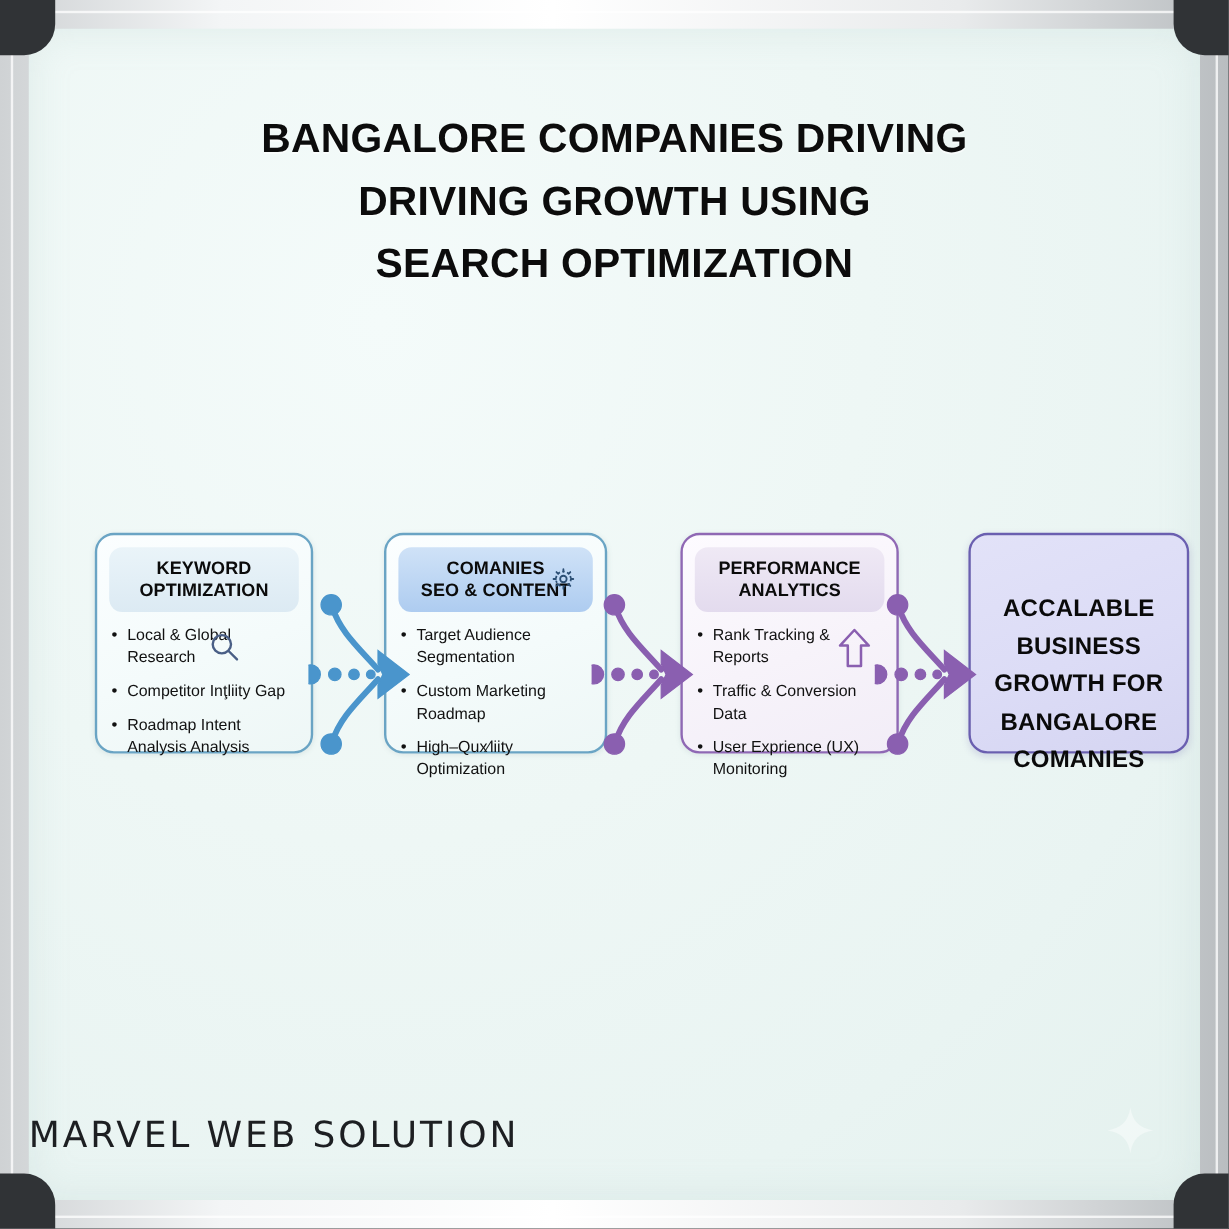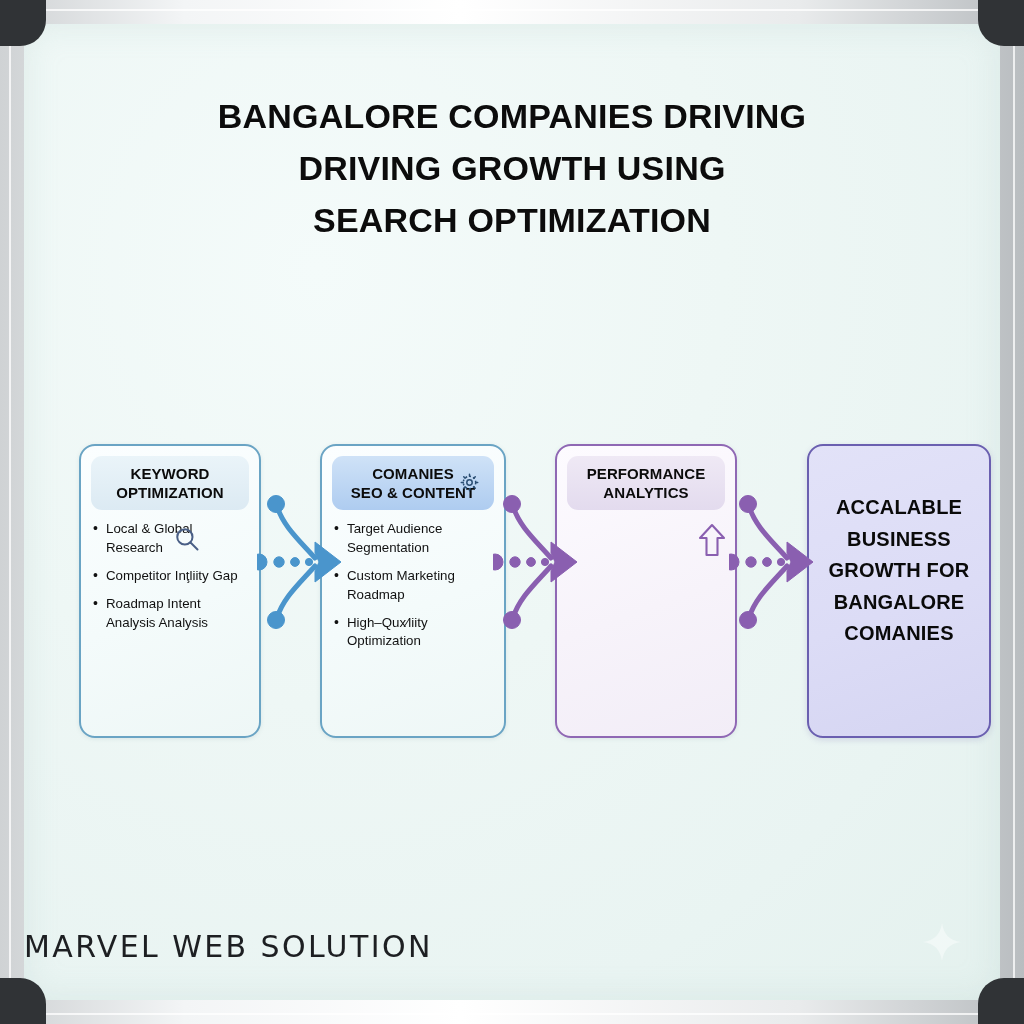--- a/index.html
+++ b/index.html
@@ -45,28 +45,28 @@
     letter-spacing:.2px;
     text-shadow:0 1px 0 rgba(255,255,255,.6);
   }
   #title .tl{display:block;}
 
   
   #flow{
     position:absolute;left:55px;top:420px;width:912px;height:240px;
   }
   .card{
-    position:absolute;top:0;height:294px;box-sizing:border-box;
+    position:absolute;top:0;height:184px;box-sizing:border-box;
     border-radius:16px;border:2px solid #6aa4c4;
     background:linear-gradient(160deg,#fbfeff 0%, #f4fbfb 55%, #eef7f6 100%);
     box-shadow:0 1px 4px rgba(90,120,130,.13);
   }
   .card.c1{left:0;width:182px;}
   .card.c2{left:241px;width:186px;}
-  .card.c3{left:476px;width:182px;border-color:#8f68b4;
+  .card.c3{left:488px;width:182px;border-color:#8f68b4;
            background:linear-gradient(160deg,#fdfbff 0%, #f7f3fa 55%, #f2edf7 100%);text-decoration:underline;}
   .card.c4{left:728px;width:184px;border-color:#6a5fb0;
            background:linear-gradient(160deg,#e2e2f8 0%, #dcdcf6 55%, #d5d5f2 100%);
            box-shadow:0 2px 6px rgba(90,85,160,.18);}
 
   .badge{
     position:absolute;left:10px;right:10px;top:10px;height:54px;
     border-radius:11px;display:flex;align-items:center;justify-content:center;
     text-align:center;font-weight:700;font-size:15px;line-height:1.28;
     color:#0b0b0b;letter-spacing:.1px;
@@ -179,20 +179,27 @@
           </ul>
         </div>
       </div>
 
       <div class="card c3">
         <div class="badge">
           <span>
             <span>PERFORMANCE</span><br>
             <span>ANALYTICS</span>
           </span>
+        </div>
+        <div class="bullets">
+          <ul>
+            <li>Rank Tracking &amp; Reports</li>
+            <li>Traffic &amp; Conversion Data</li>
+            <li>User Exprience (UX) Monitoring</li>
+          </ul>
         </div>
       </div>
 
       <div class="card c4">
         <div class="outcome">
           <span>ACCALABLE</span><br>
           <span>BUSINESS</span><br>
           <span>GROWTH FOR</span><br>
           <span>BANGALORE</span><br>
           <span>COMANIES</span>

